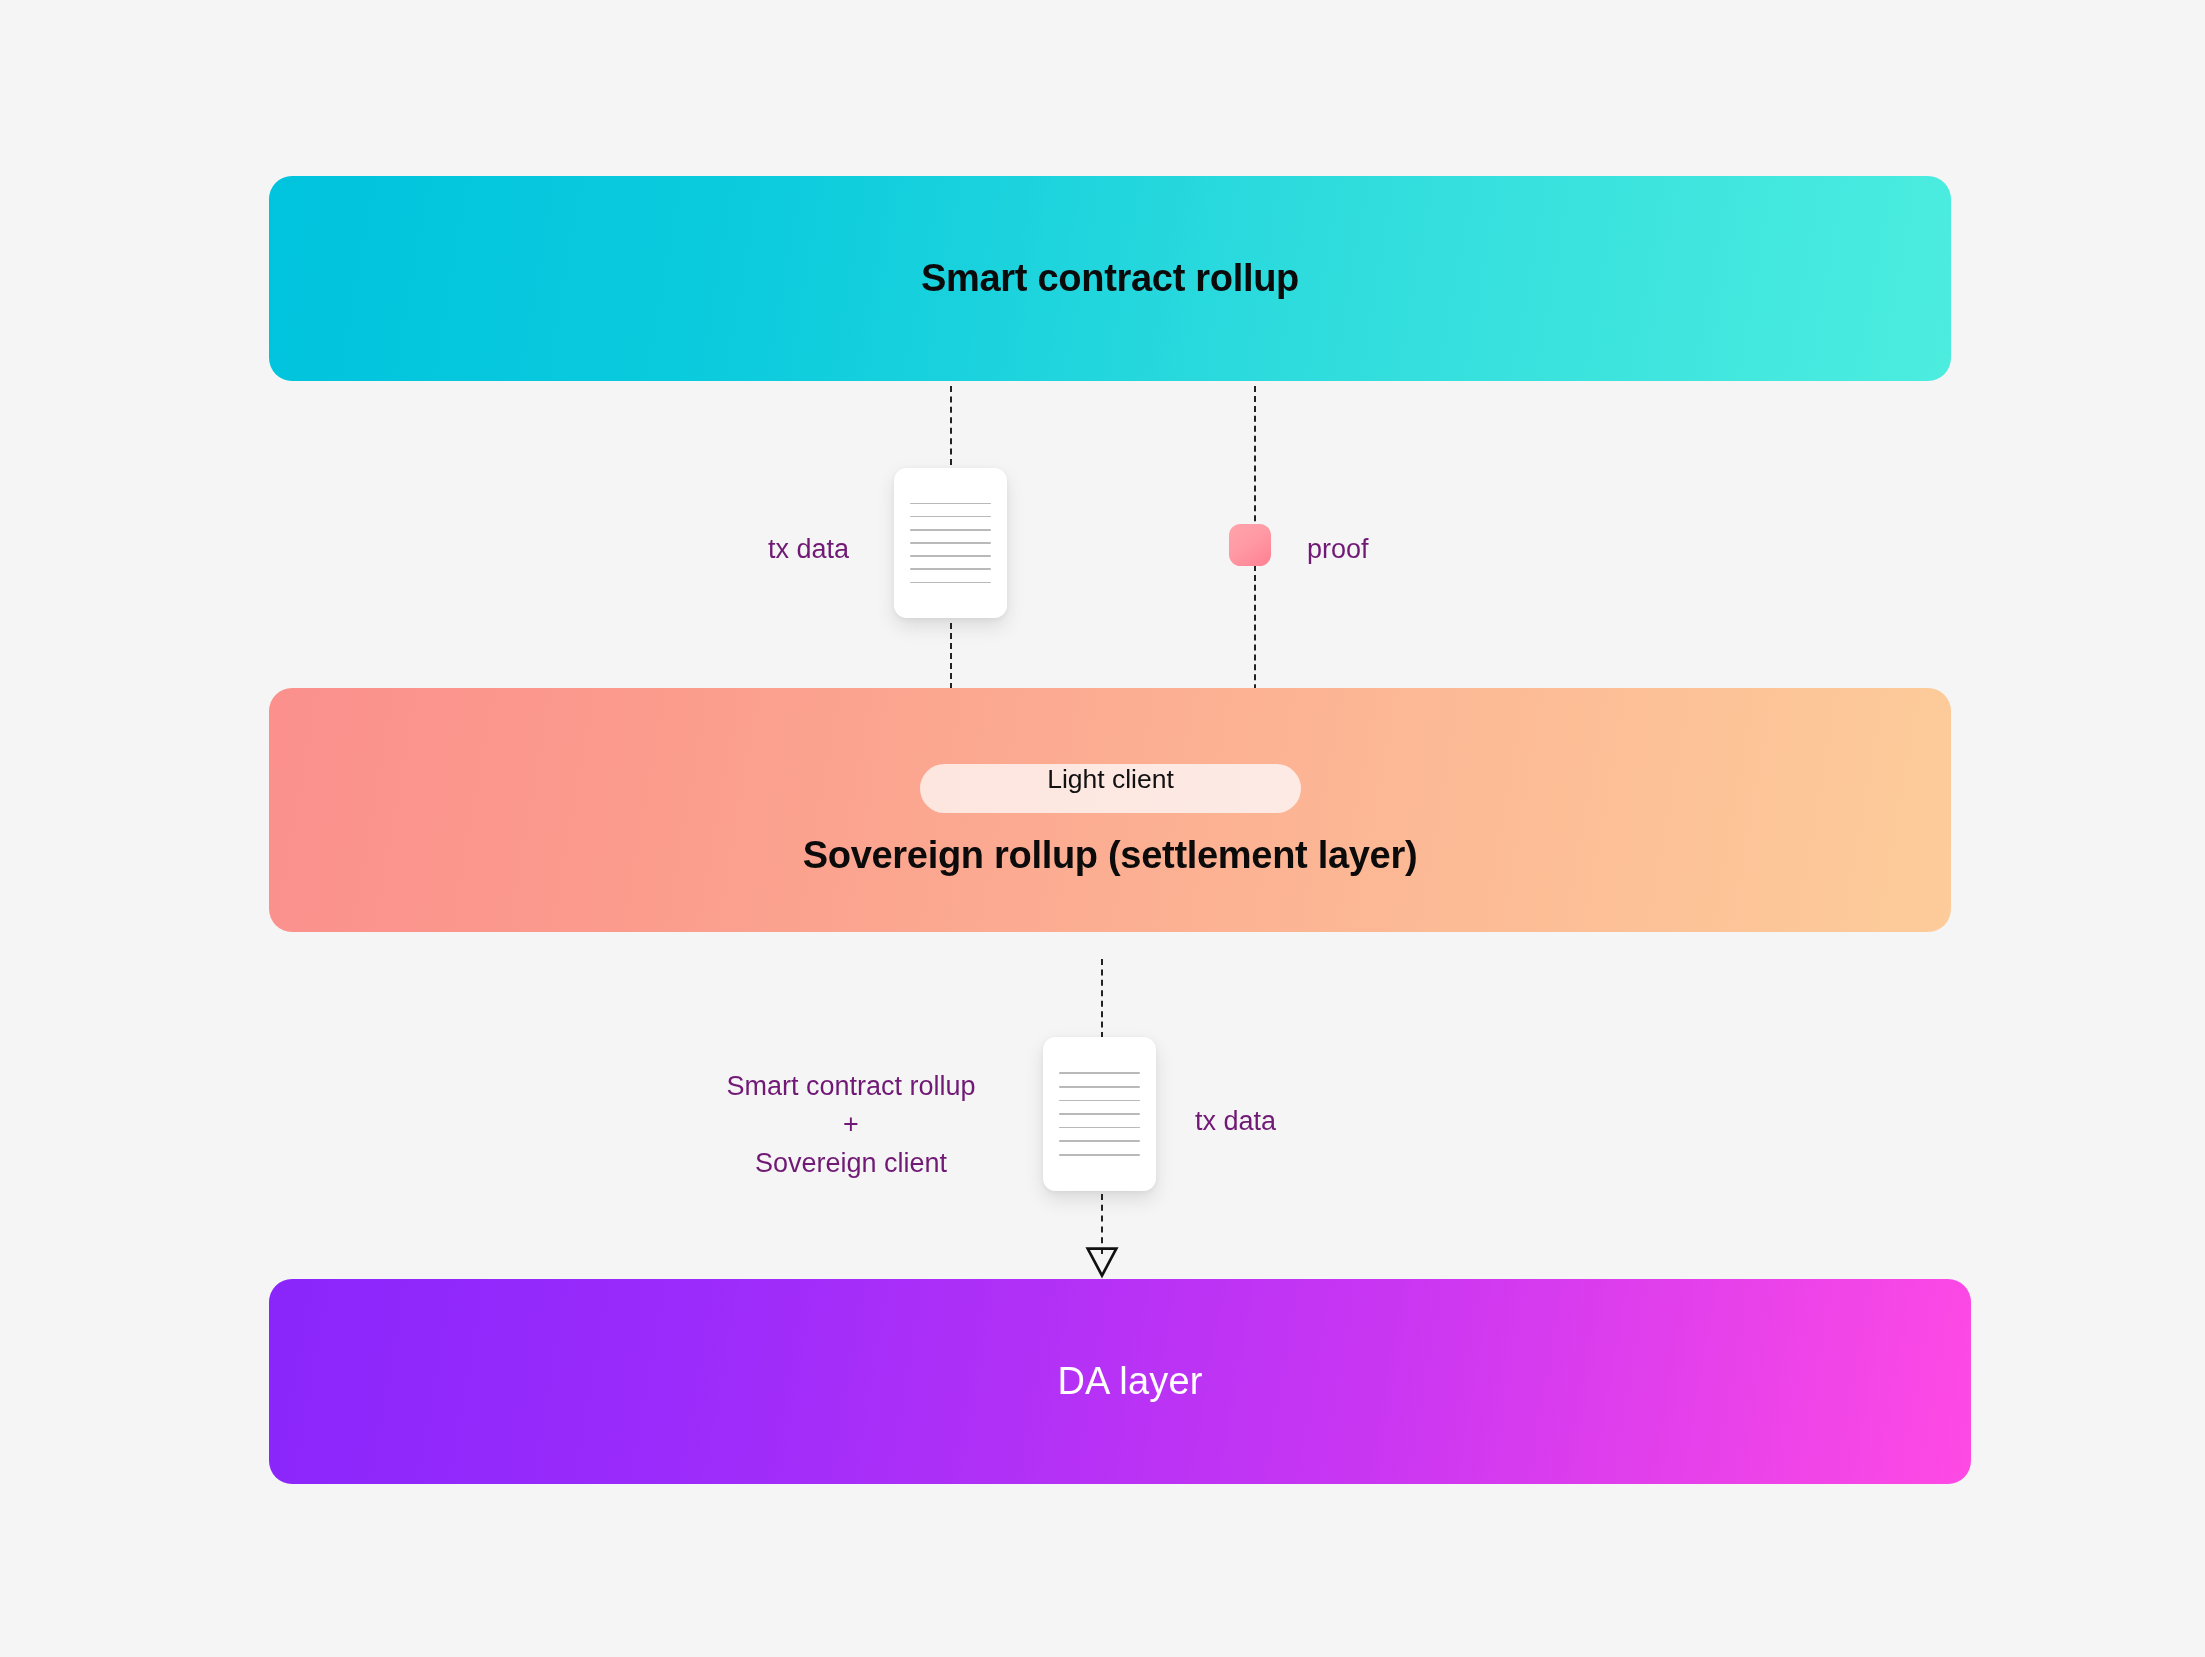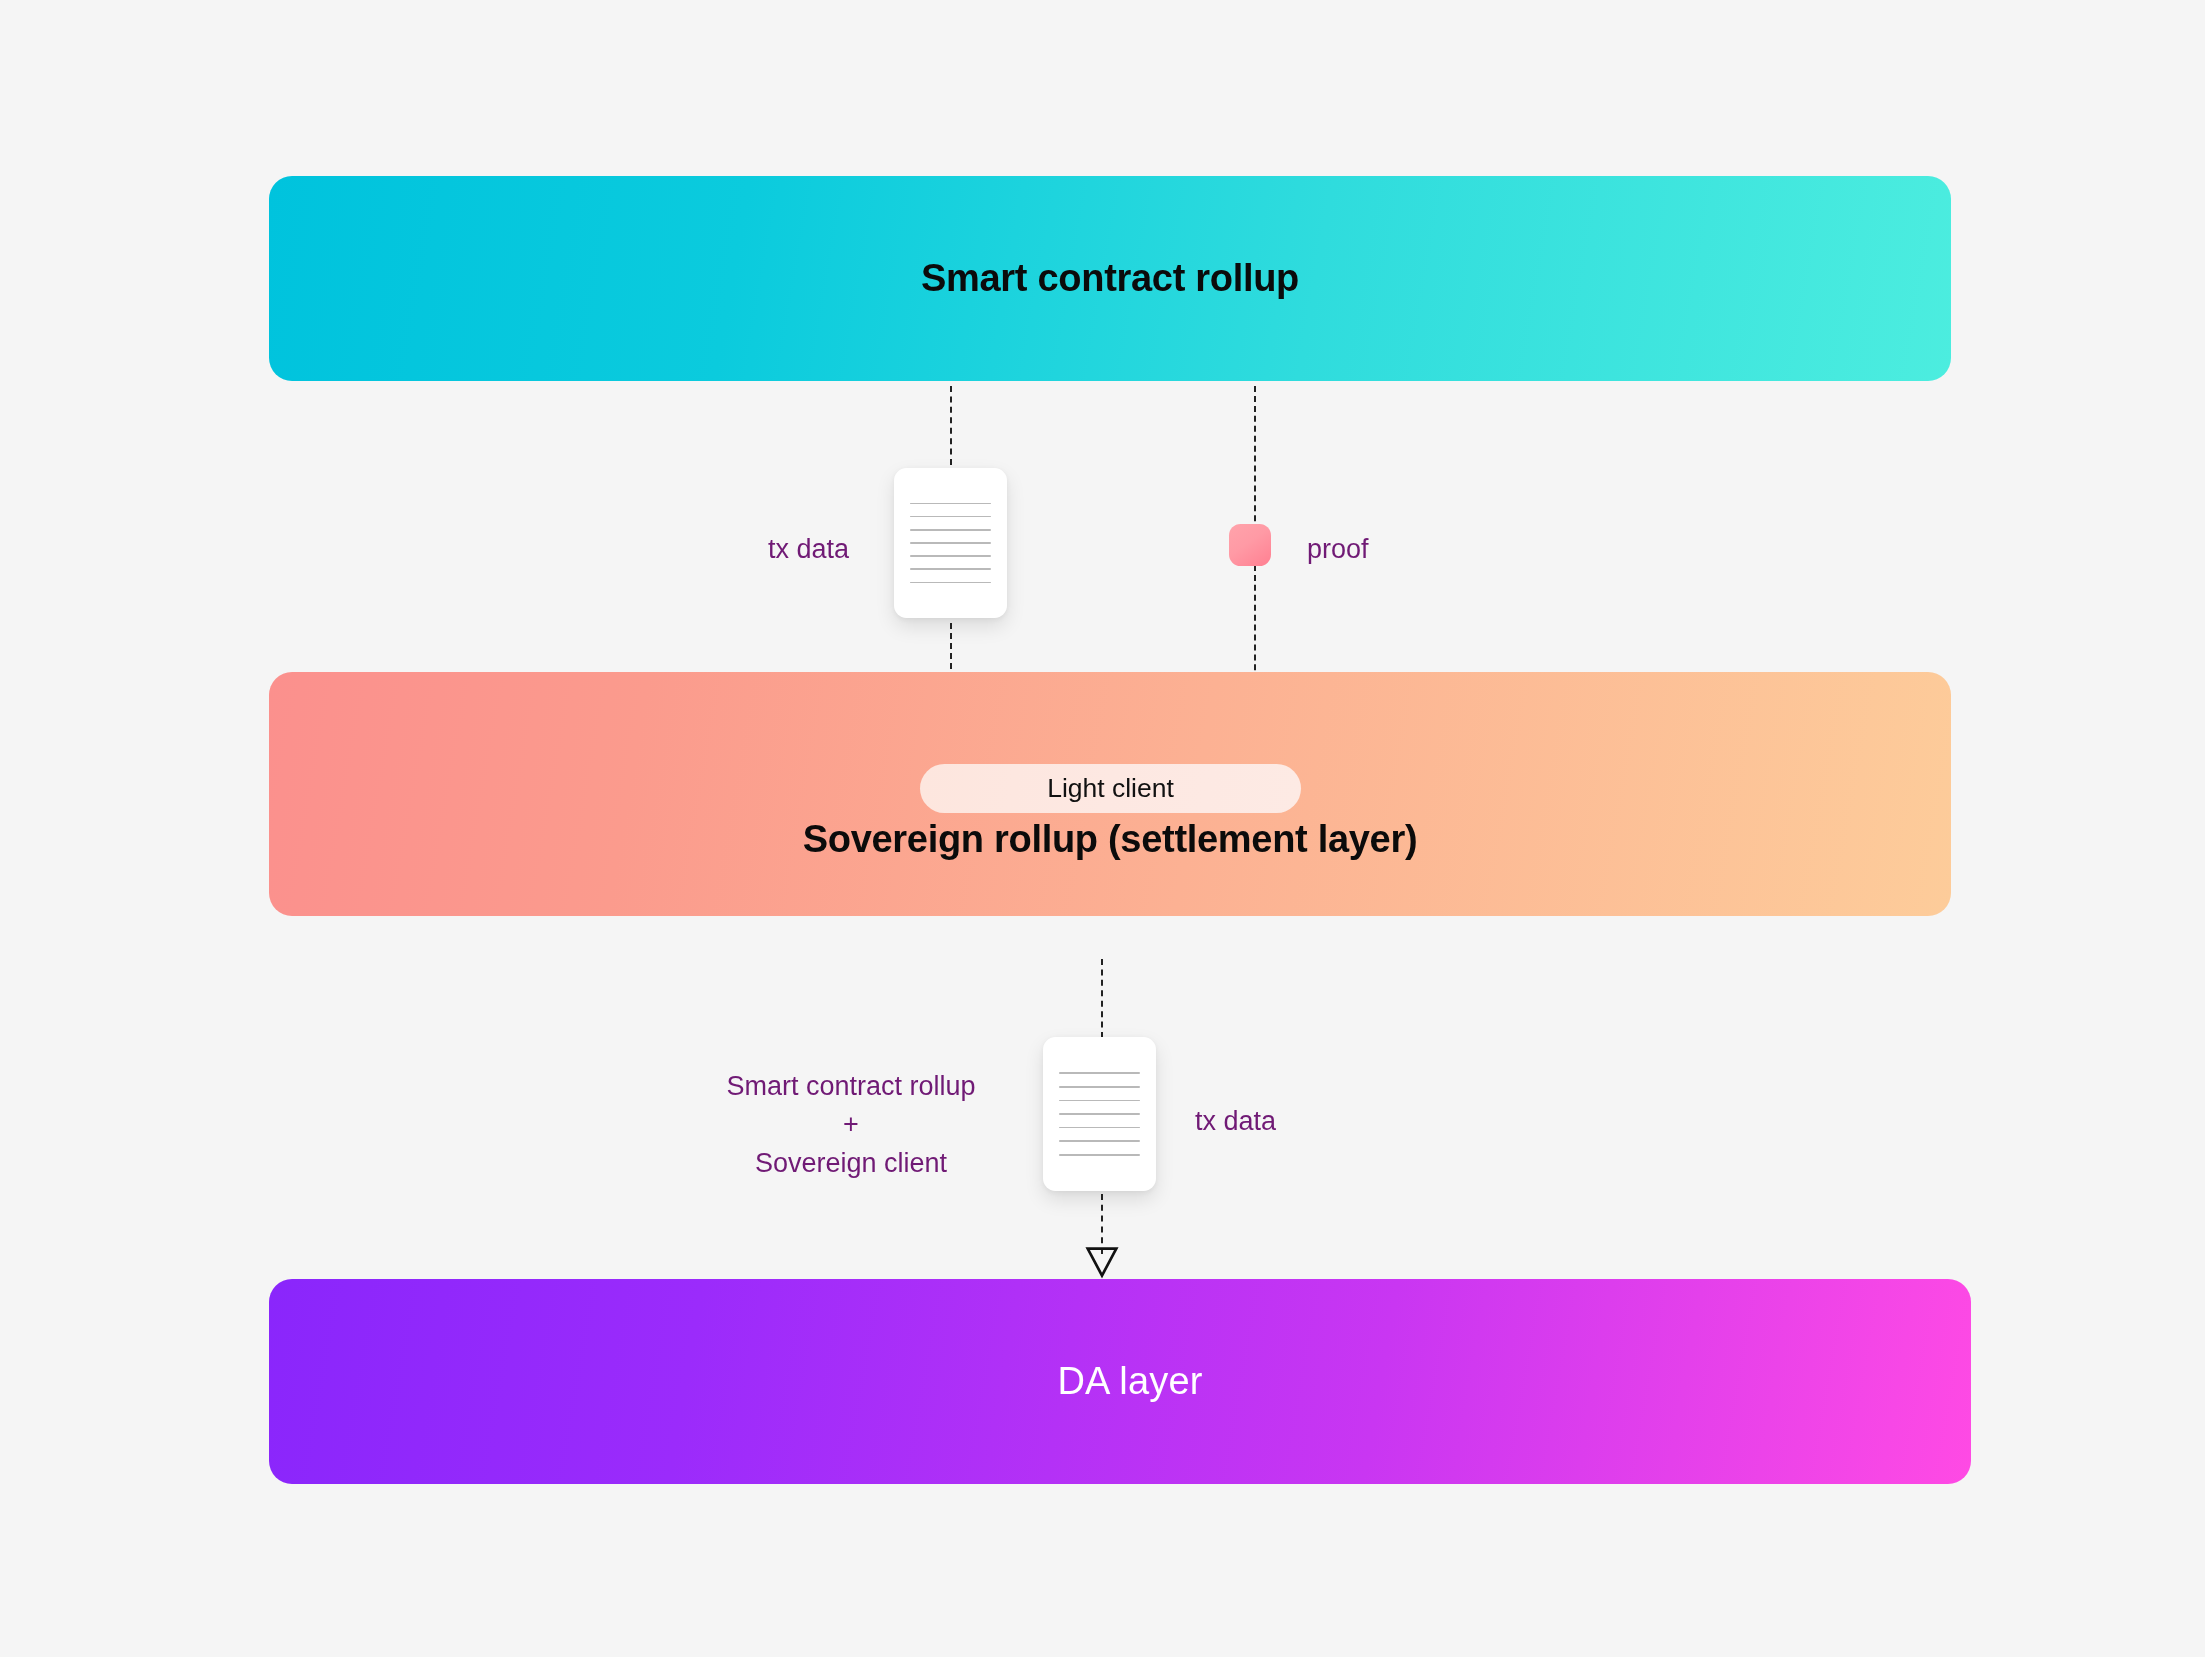--- a/index.html
+++ b/index.html
@@ -43,21 +43,21 @@
   #bar-smart-contract-rollup {
     left: 269px;
     top: 176px;
     width: 1682px;
     height: 205px;
     background: linear-gradient(100deg, #00c3dd 0%, #0bcbdd 28%, #2fdcdd 62%, #4ceddf 100%);
   }
 
   #bar-sovereign-rollup {
     left: 269px;
-    top: 672px;
+    top: 688px;
     width: 1682px;
     height: 244px;
     background: linear-gradient(100deg, #fb908d 0%, #fb9b8d 22%, #fcb193 55%, #fdcc9a 100%);
   }
   #bar-sovereign-rollup .layer-title {
     position: absolute;
     left: 0;
     right: 0;
     top: 146px;
     text-align: center;
@@ -75,21 +75,20 @@
   
   #light-client-pill {
     position: absolute;
     left: 920px;
     top: 764px;
     width: 381px;
     height: 49px;
     border-radius: 25px;
     background: linear-gradient(100deg, #fde6de 0%, #fde8e2 50%, #fdeae4 100%);
     display: flex;
-    align-items: center;
     justify-content: center;
   }
   #light-client-pill .pill-label {
     font-size: 26.5px;
     color: #111111;
     white-space: nowrap;
   }
 
   
   .dashed-line {

